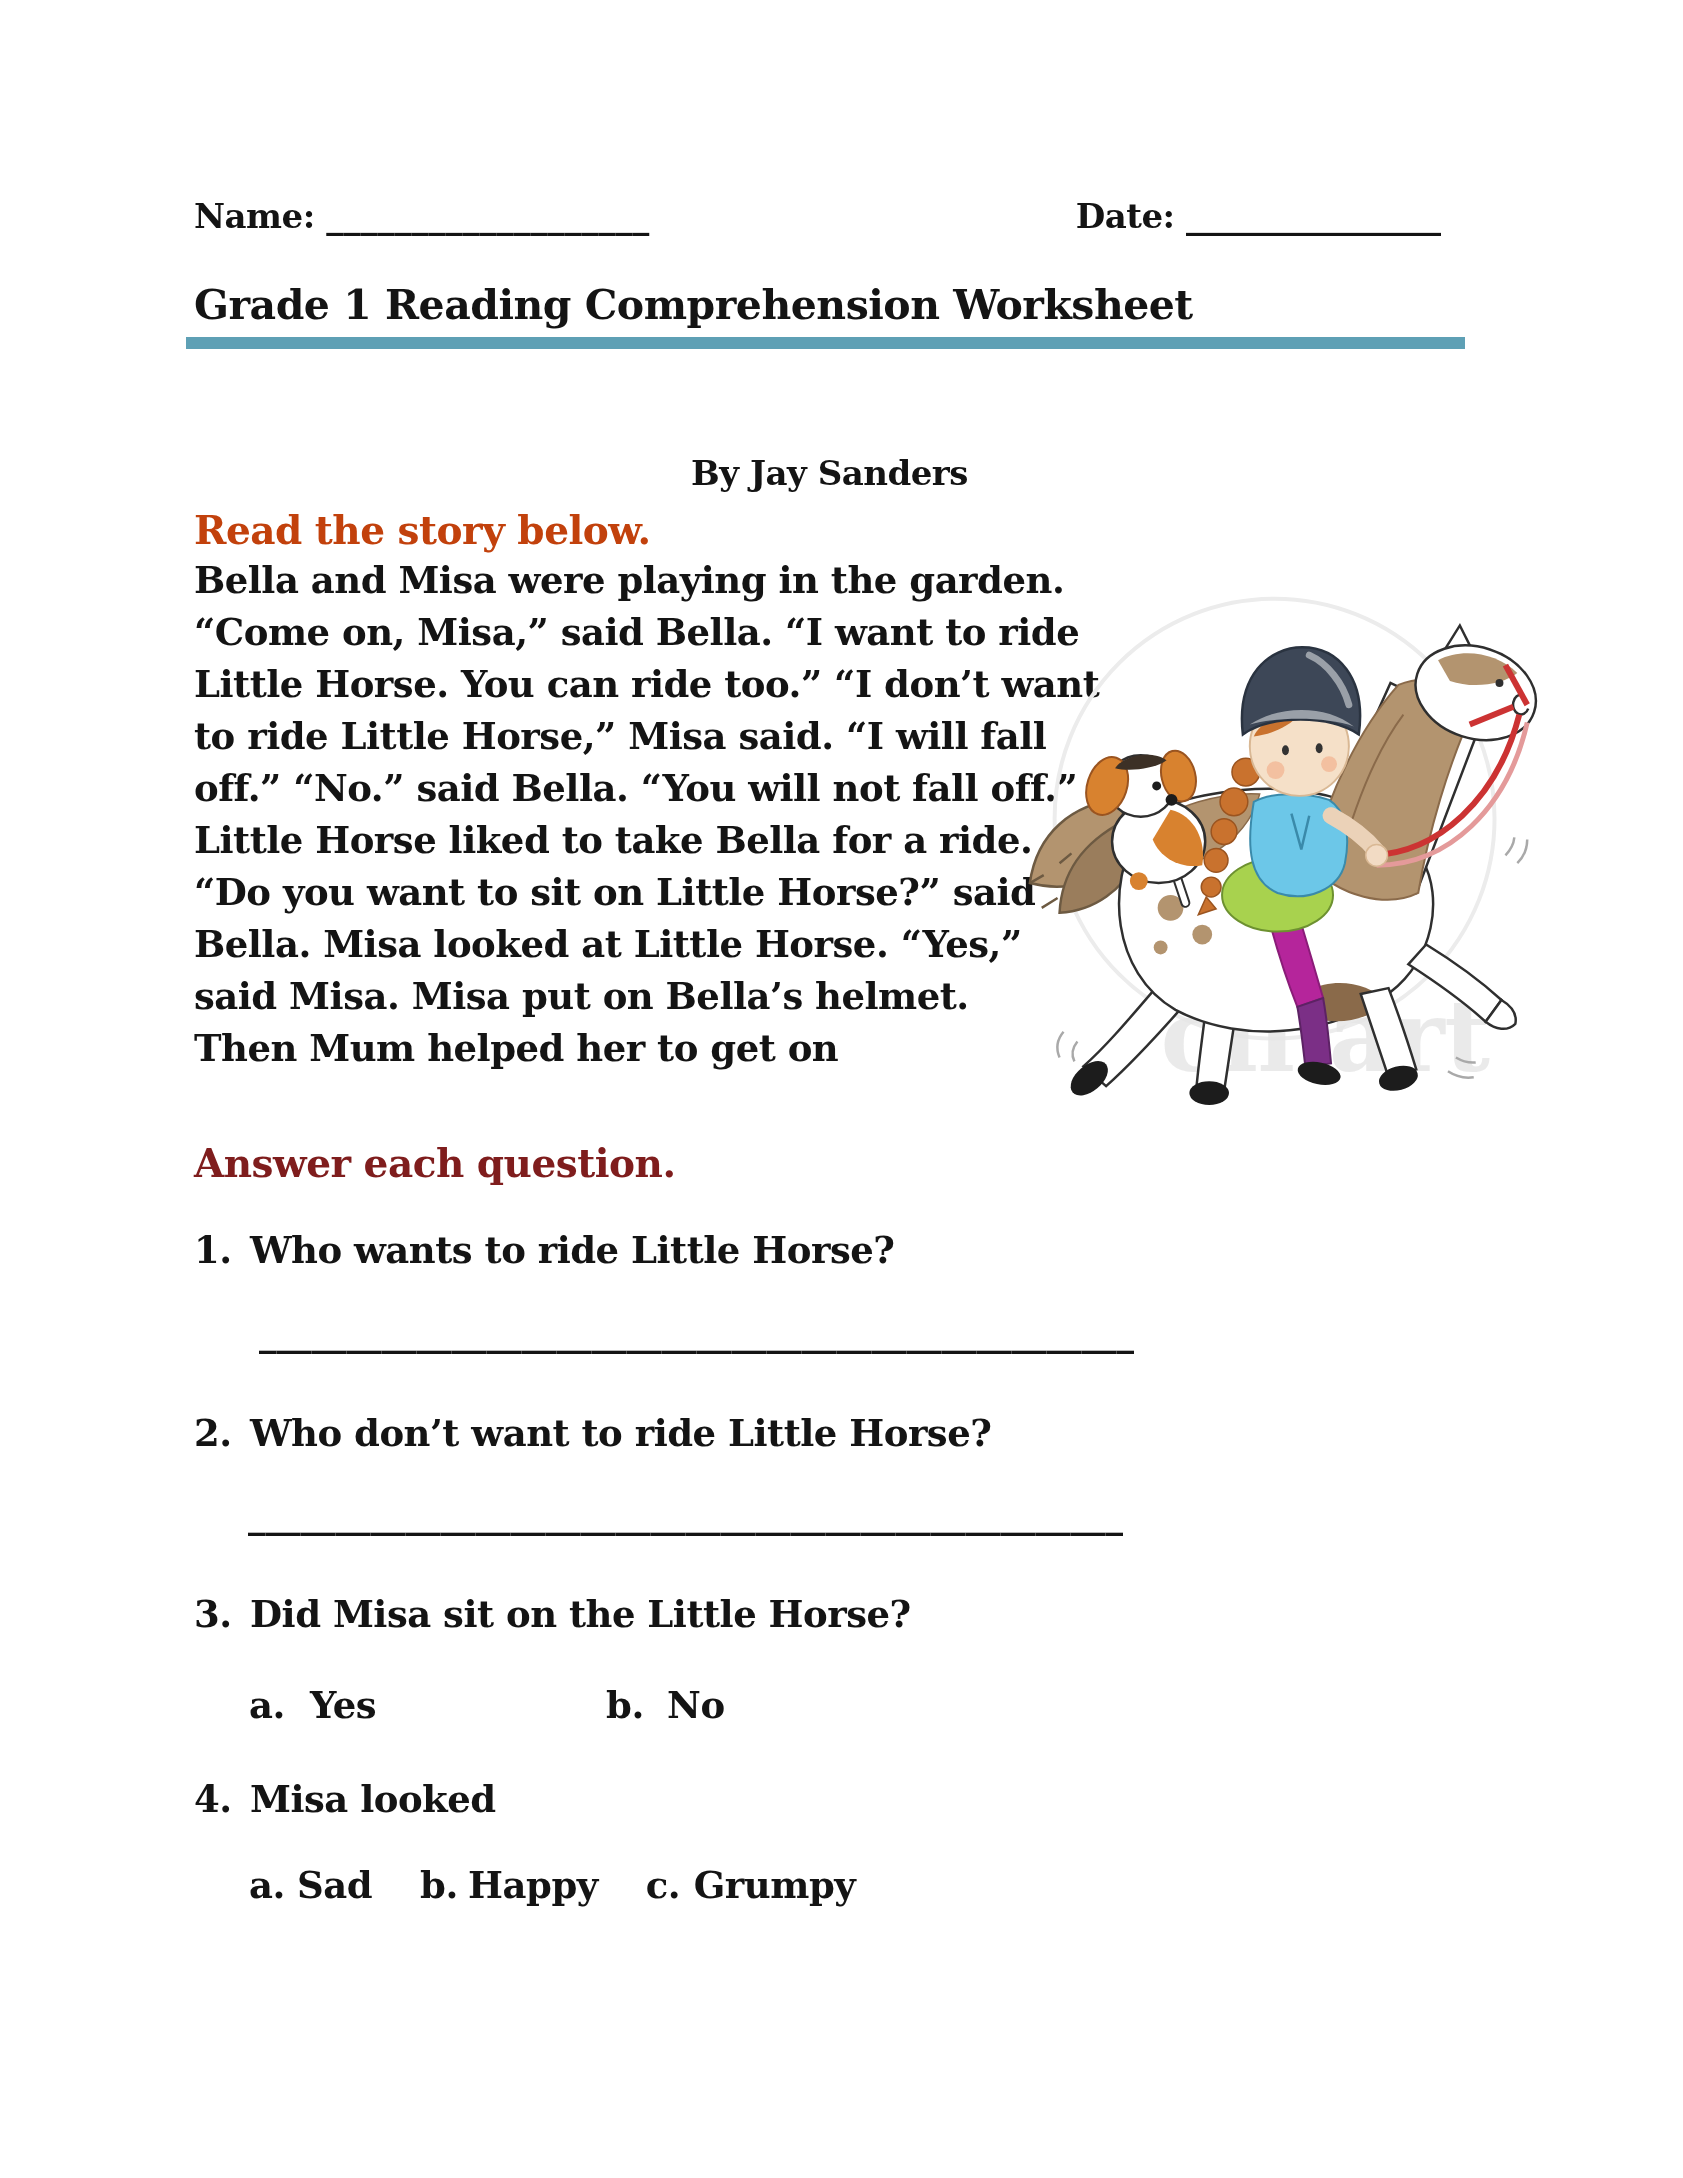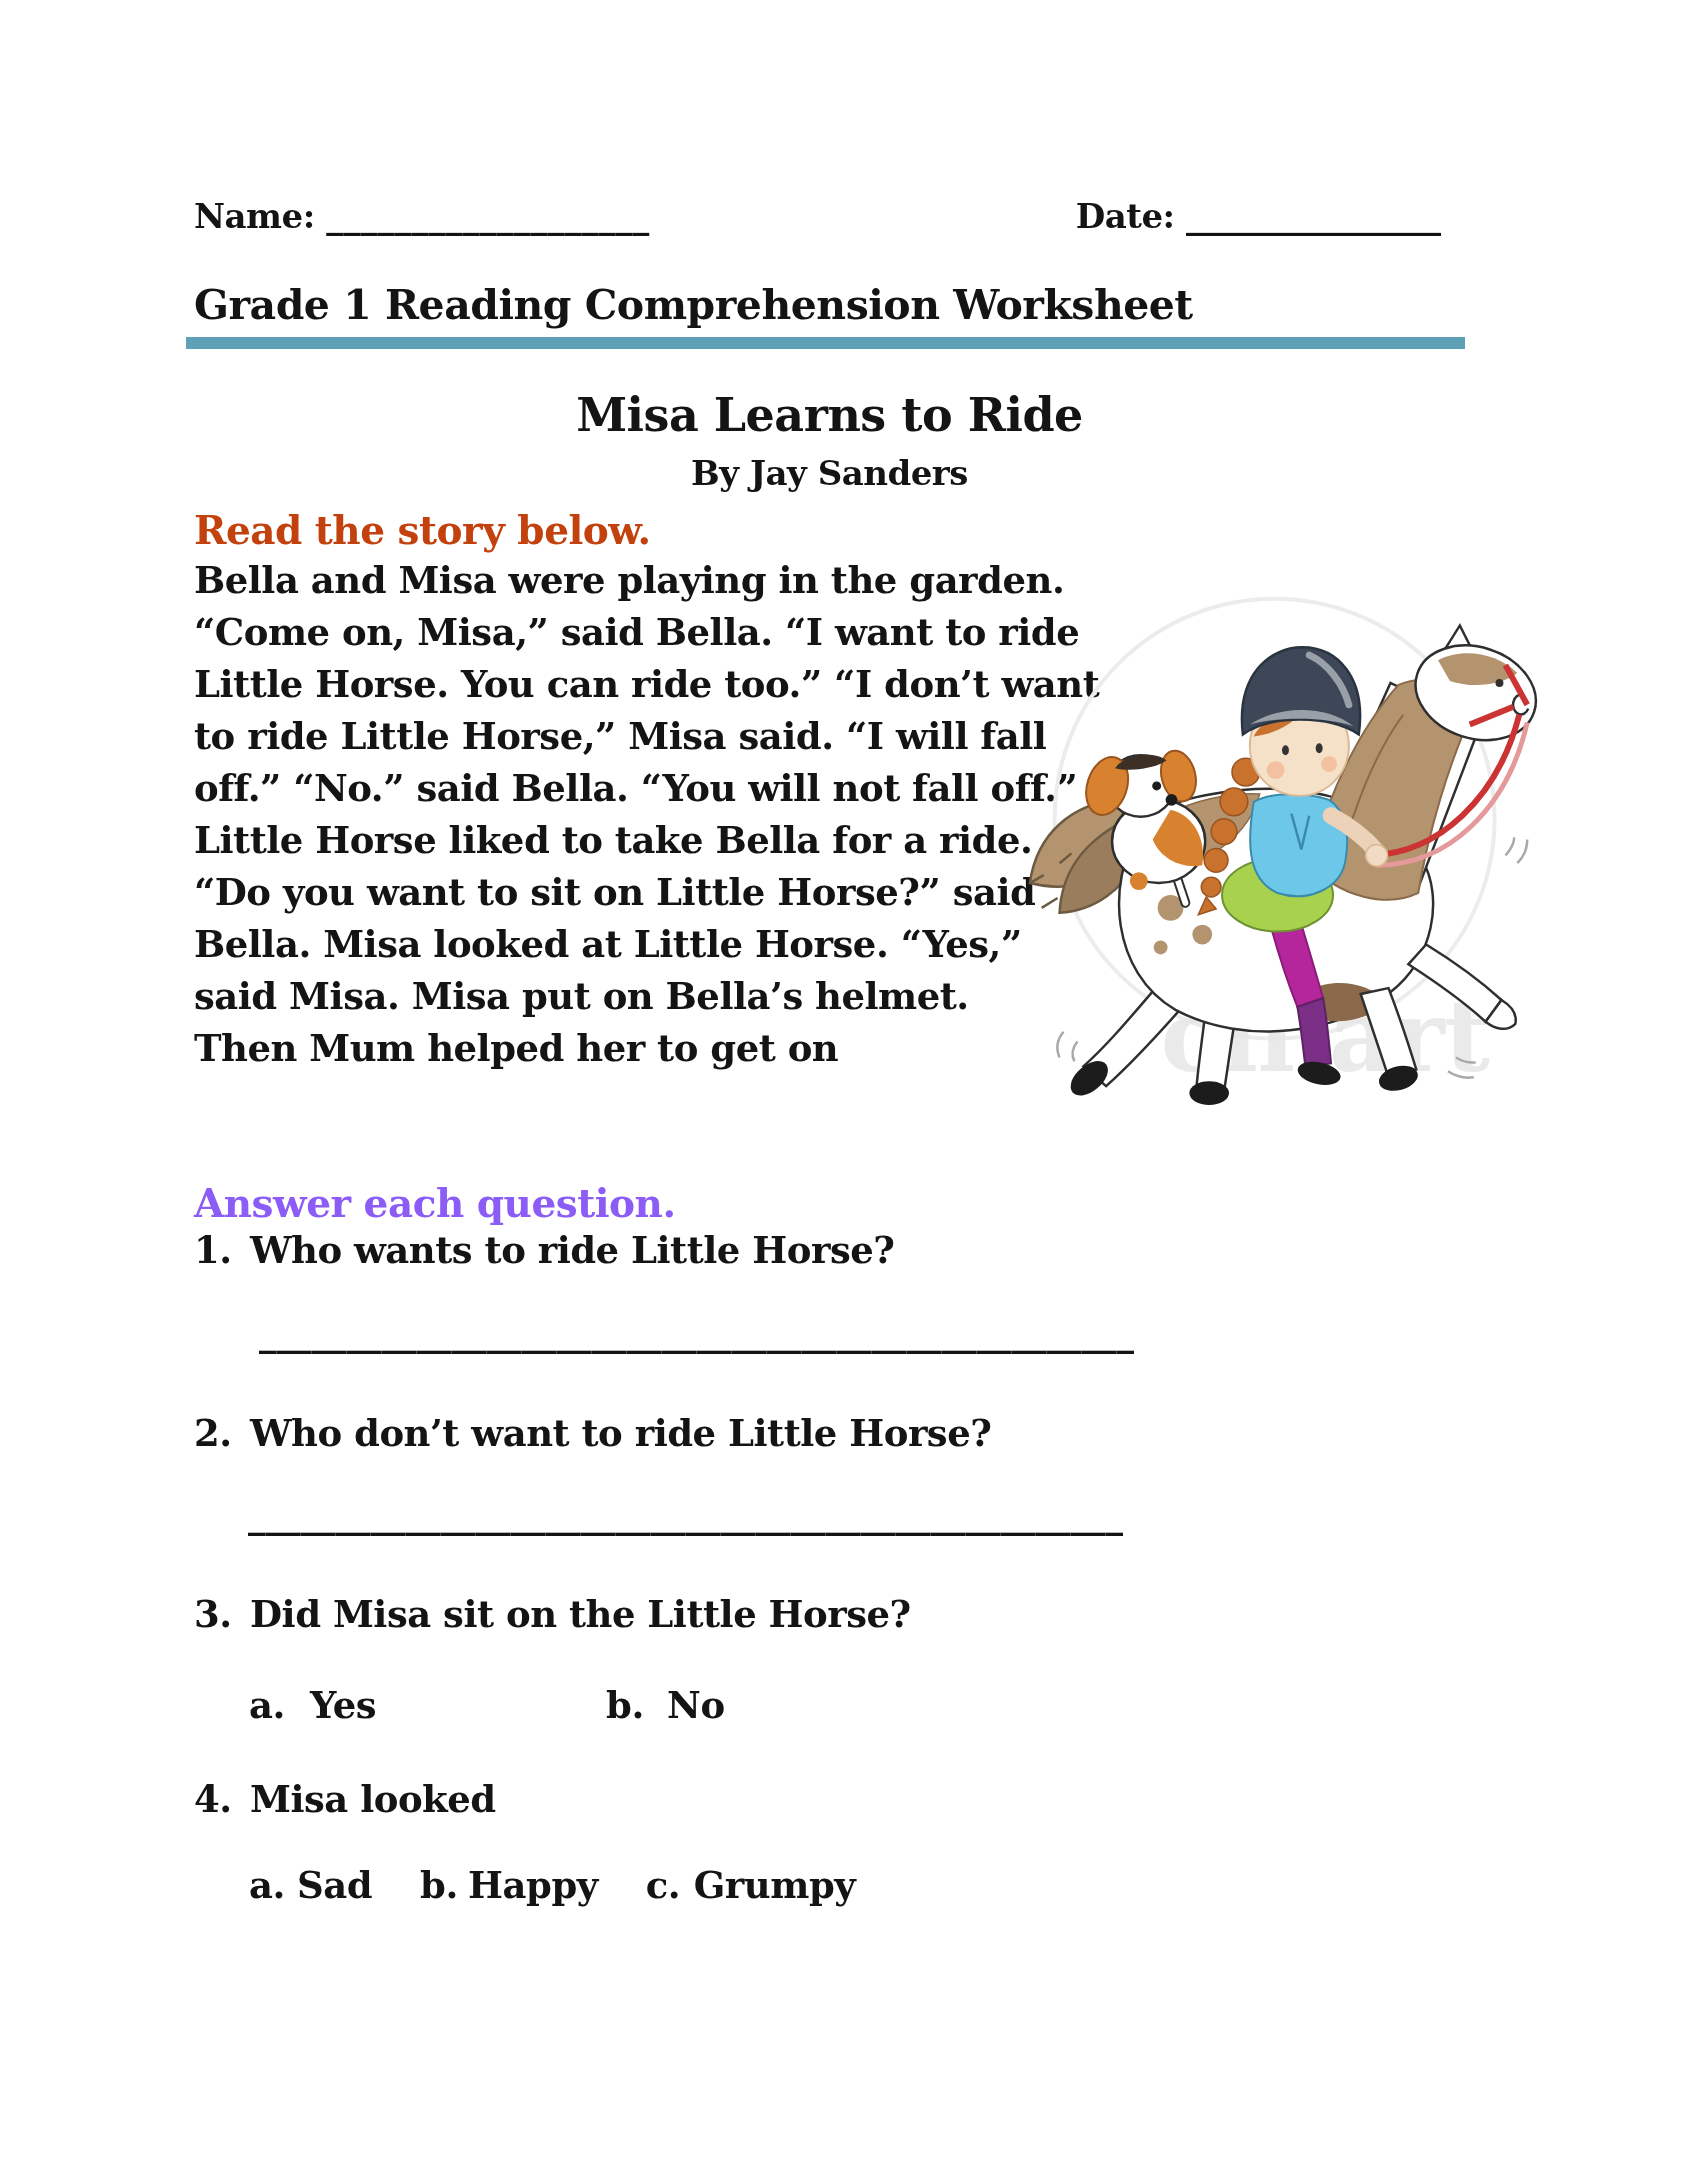--- a/index.html
+++ b/index.html
@@ -17,21 +17,21 @@
   .divider { position:absolute; left:186px; top:337px; width:1279px; height:12px; background:#5EA0B5; }
   
   .story-title { position:absolute; left:194px; top:388px; width:1271px; text-align:center; font-size:46px; }
   .story-byline { position:absolute; left:194px; top:453px; width:1271px; text-align:center; font-size:34px; }
   .read-prompt { position:absolute; left:194px; top:507px; font-size:39px; color:#c2410c; }
   .story-lines { position:absolute; left:194px; top:554px; font-size:37px; line-height:52px; }
   .story-lines div { white-space:nowrap; }
   
   .illustration { position:absolute; left:1012px; top:566px; width:540px; height:540px; }
   
-  .answer-header { position:absolute; left:194px; top:1180px; font-size:39px; color:#8b5cf6; }
+  .answer-header { position:absolute; left:194px; top:1140px; font-size:39px; color:#7f1d1d; }
   .question { position:absolute; left:194px; font-size:37px; white-space:nowrap; }
   .q1 { top:1228px; } .q2 { top:1411px; } .q3 { top:1592px; } .q4 { top:1777px; }
   .q-num { display:inline-block; min-width:56px; }
   .answer-line { position:absolute; font-size:35px; letter-spacing:0; white-space:nowrap; }
   .al1 { left:259px; top:1313px; } .al2 { left:248px; top:1495px; }
   .options-row { position:absolute; font-size:37px; white-space:nowrap; }
   .opt { display:inline-block; }
   .opt-letter { display:inline-block; }
   .o3 { left:249px; top:1683px; }
   .o3 .opt-letter { min-width:61px; }
@@ -56,21 +56,20 @@
     </div>
     <div>
       <span>Date:</span>
       <span class="blank-line">_______________</span>
     </div>
   </div>
 
   <div class="ws-title">Grade 1 Reading Comprehension Worksheet</div>
   <div class="divider"></div>
 
-  <div class="story-title">Misa Learns to Ride</div>
   <div class="story-byline">By Jay Sanders</div>
   <div class="read-prompt">Read the story below.</div>
 
   <div class="story-lines">
     <div>Bella and Misa were playing in the garden.</div>
     <div>“Come on, Misa,” said Bella. “I want to ride</div>
     <div>Little Horse. You can ride too.” “I don’t want</div>
     <div>to ride Little Horse,” Misa said. “I will fall</div>
     <div>off.” “No.” said Bella. “You will not fall off.”</div>
     <div>Little Horse liked to take Bella for a ride.</div>

